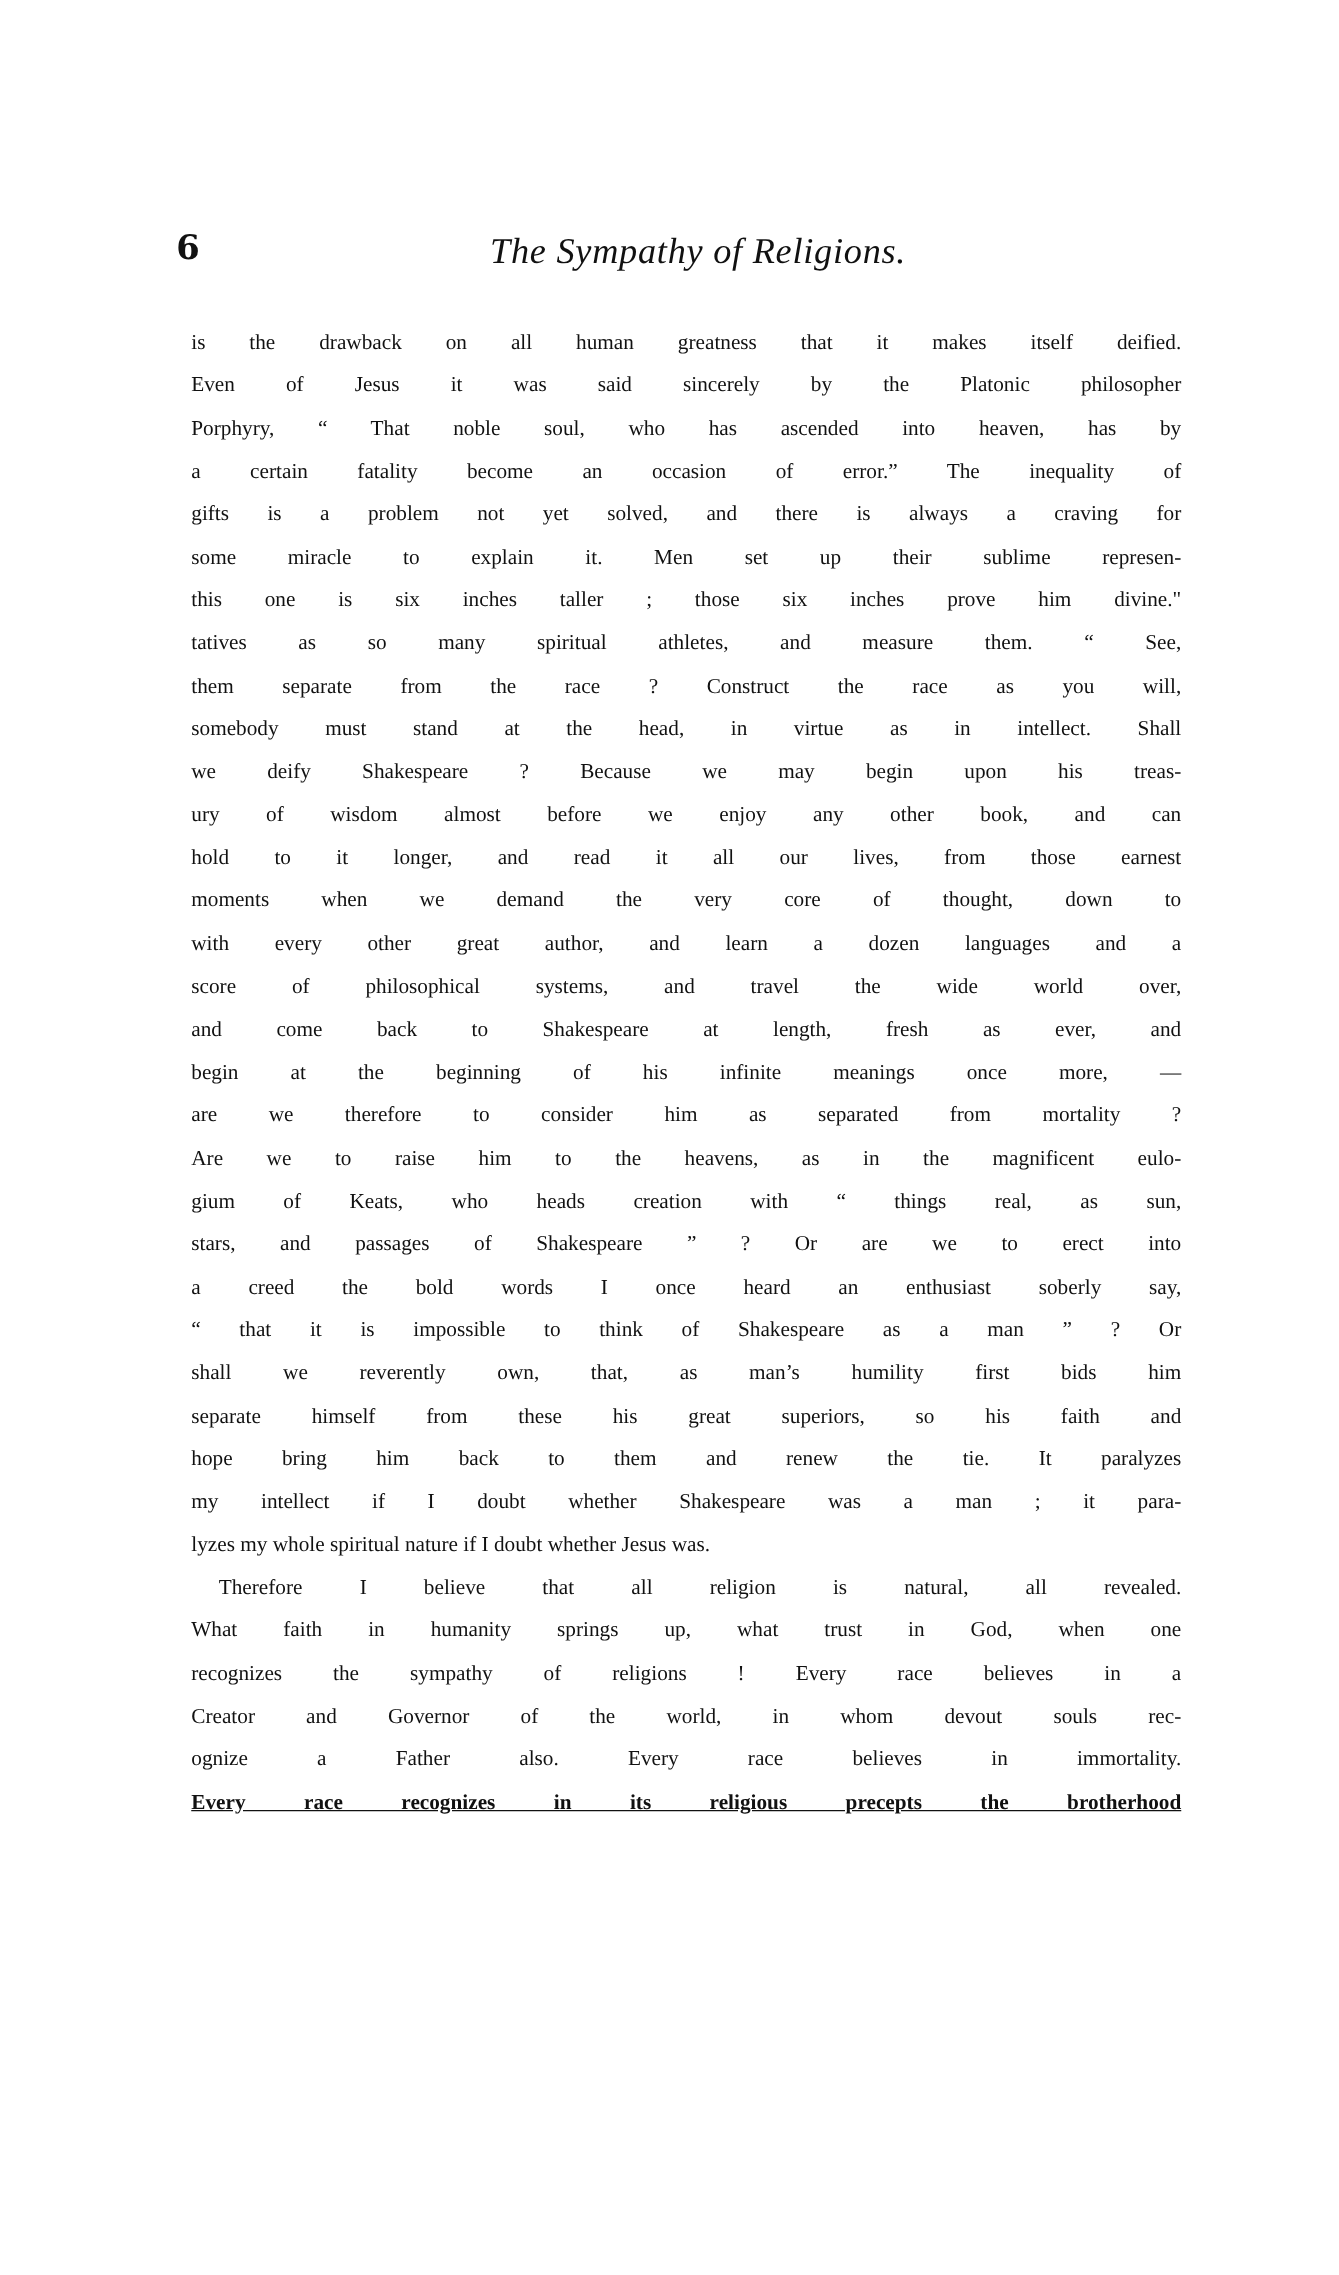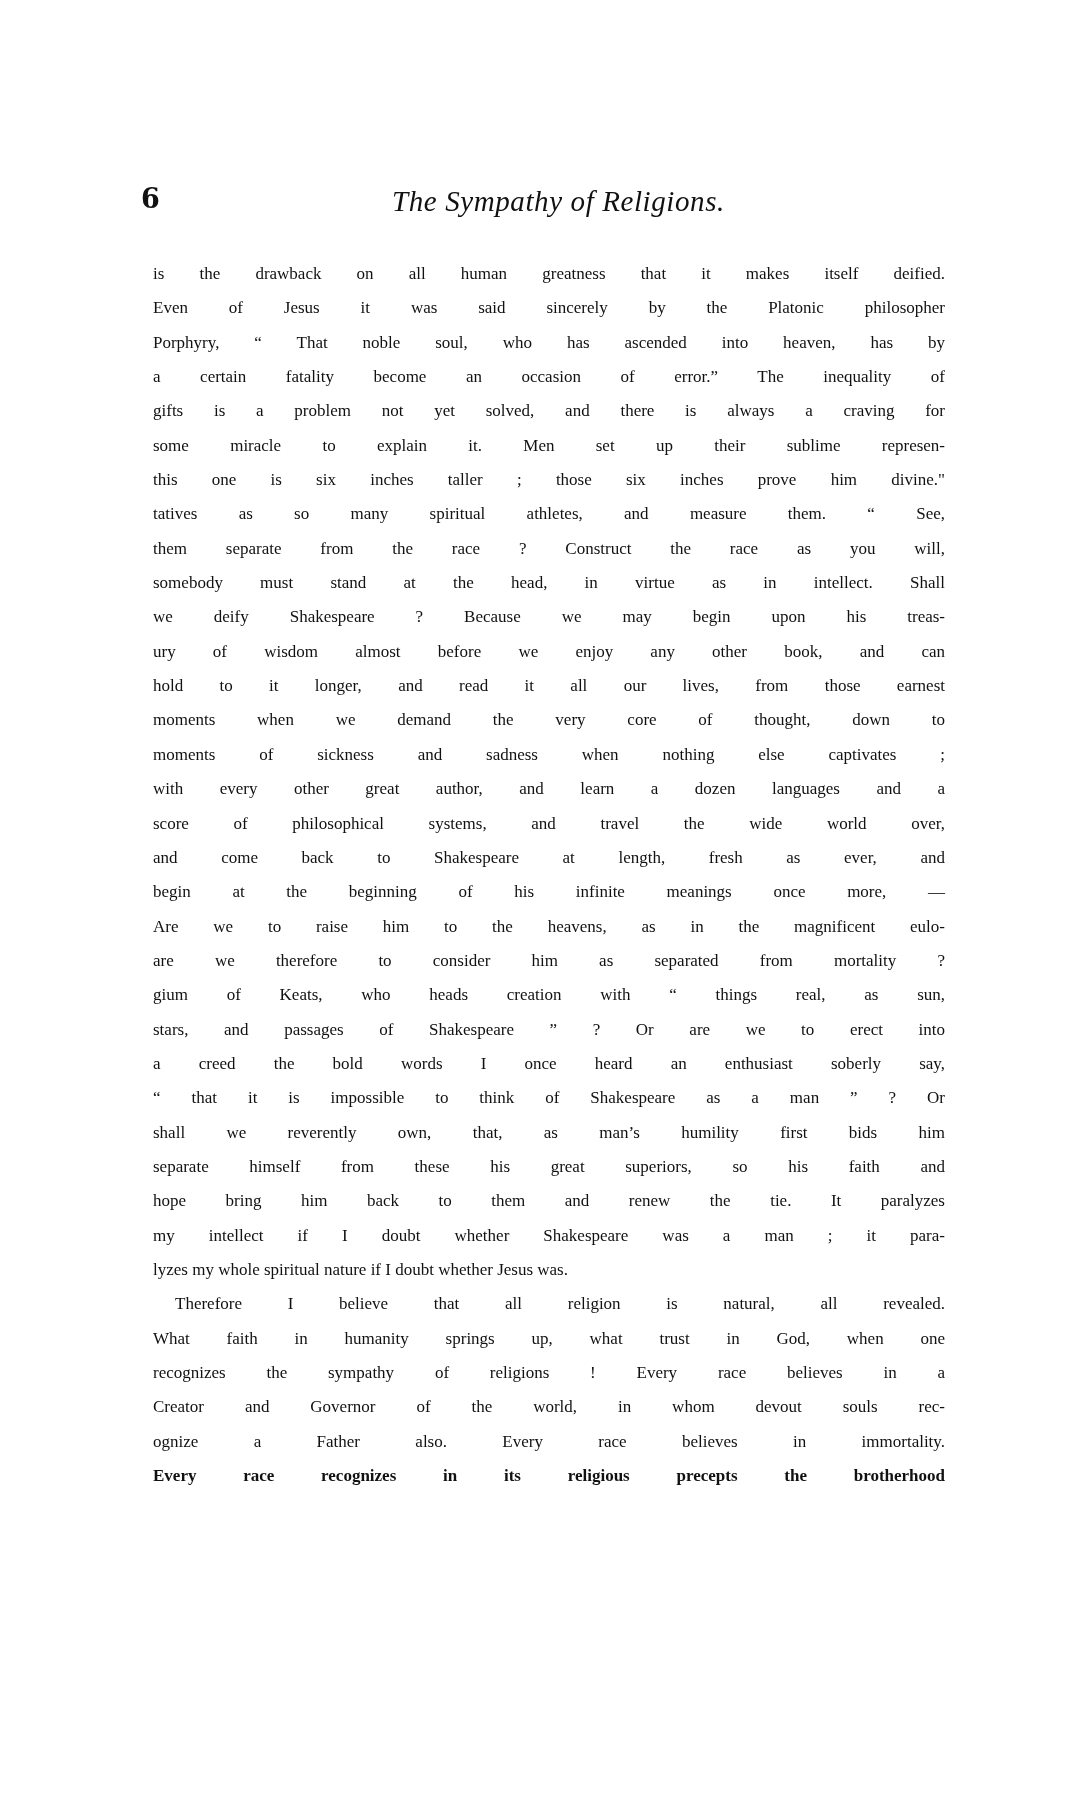--- a/index.html
+++ b/index.html
@@ -4,21 +4,21 @@
 <style>
   html, body { margin: 0; padding: 0; background: #ffffff; }
   body { width: 1071px; height: 1820px; position: relative; overflow: hidden; color: #111; }
   .page { position: absolute; left: 0; top: 0; width: 1071px; height: 1820px; background: #fff; }
   .folio { position: absolute; left: 141px; top: 184px; font-family: "DejaVu Serif", serif; font-weight: bold; font-size: 27px; line-height: 30px; }
   .running-head { position: absolute; left: 372px; top: 186px; width: 345px; font-family: "Liberation Serif", serif; font-style: italic; font-size: 29px; line-height: 30px; letter-spacing: 0.6px; white-space: nowrap; margin-left: 20px; }
   .body-text { position: absolute; left: 153px; top: 257px; width: 792px; font-family: "Liberation Serif", serif; font-size: 17px; }
   .line { display: block; height: 34.35px; line-height: 34.35px; text-align: justify; text-align-last: justify; white-space: nowrap; overflow: visible; }
   .line.last { text-align-last: left; }
   .line.indent { padding-left: 22px; }
-  .line.bold { font-weight: bold; }
+  .line.bold { font-weight: bold; text-decoration: underline; }
 </style>
 </head>
 <body>
 
 <div class="page">
   <div class="folio">6</div>
   <div class="running-head">The Sympathy of Religions.</div>
 
   <div class="body-text">
     <div id="para-0">
@@ -29,27 +29,26 @@
         <span class="line">gifts is a problem not yet solved, and there is always a craving for</span>
         <span class="line">some miracle to explain it.  Men set up their sublime represen-</span>
         <span class="line">this one is six inches taller ;  those six inches prove him divine."</span>
         <span class="line">tatives as so many spiritual athletes, and measure them.  “ See,</span>
         <span class="line">them separate from the race ?  Construct the race as you will,</span>
         <span class="line">somebody must stand at the head, in virtue as in intellect.  Shall</span>
         <span class="line">we deify Shakespeare ?  Because we may begin upon his treas-</span>
         <span class="line">ury of wisdom almost before we enjoy any other book, and can</span>
         <span class="line">hold to it longer, and read it all our lives, from those earnest</span>
         <span class="line">moments when we demand the very core of thought, down to</span>
-        <span class="line">moments of sickness and sadness when nothing else captivates ;</span>
         <span class="line">with every other great author, and learn a dozen languages and a</span>
         <span class="line">score of philosophical systems, and travel the wide world over,</span>
         <span class="line">and come back to Shakespeare at length, fresh as ever, and</span>
         <span class="line">begin at the beginning of his infinite meanings once more, —</span>
+        <span class="line">are we therefore to consider him as separated from mortality ?</span>
         <span class="line">Are we to raise him to the heavens, as in the magnificent eulo-</span>
-        <span class="line">are we therefore to consider him as separated from mortality ?</span>
         <span class="line">gium of Keats, who heads creation with “ things real, as sun,</span>
         <span class="line">stars, and passages of Shakespeare ” ?  Or are we to erect into</span>
         <span class="line">a creed the bold words I once heard an enthusiast soberly say,</span>
         <span class="line">“ that it is impossible to think of Shakespeare as a man ” ?  Or</span>
         <span class="line">shall we reverently own, that, as man’s humility first bids him</span>
         <span class="line">separate himself from these his great superiors, so his faith and</span>
         <span class="line">hope bring him back to them and renew the tie.  It paralyzes</span>
         <span class="line">my intellect if I doubt whether Shakespeare was a man ; it para-</span>
         <span class="line last">lyzes my whole spiritual nature if I doubt whether Jesus was.</span>
       </div>

